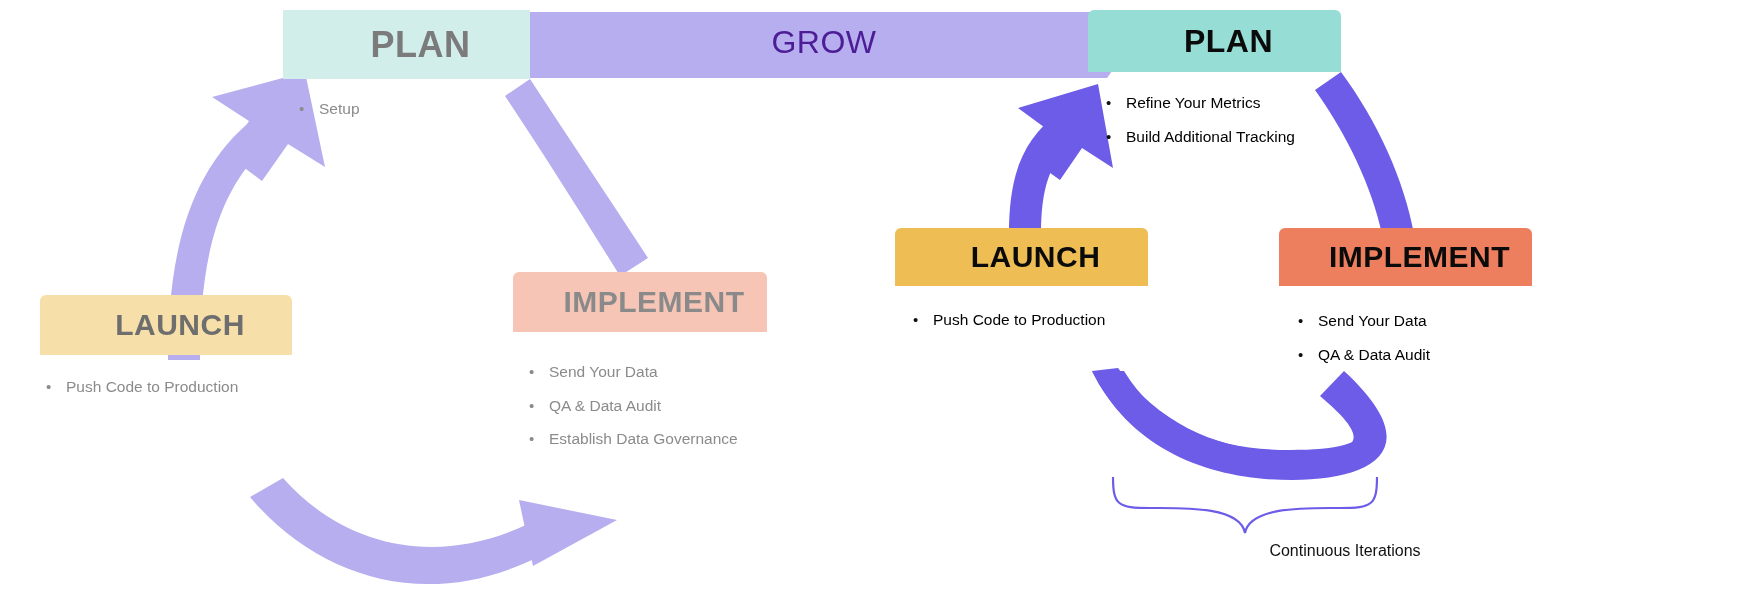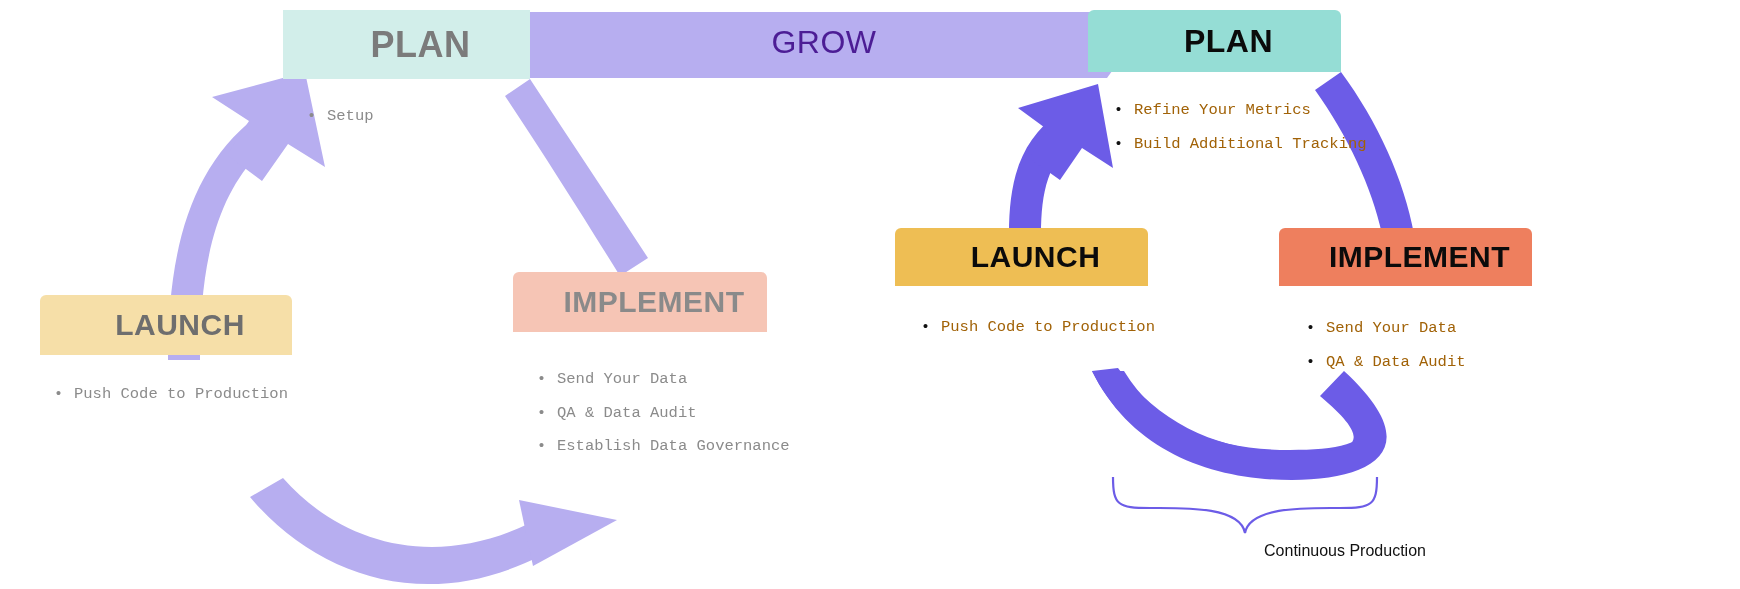--- a/index.html
+++ b/index.html
@@ -28,28 +28,28 @@
   .plan-right{left:1088px;top:10px;width:253px;height:62px;background:#95ddd5;border-radius:6px 6px 0 0;}
   .plan-right .title{font-size:32px;color:#0b0b0b;}
 
   .launch-right{left:895px;top:228px;width:253px;height:58px;background:#eebe54;border-radius:6px 6px 0 0;}
   .launch-right .title{font-size:30px;color:#0b0b0b;}
 
   .impl-right{left:1279px;top:228px;width:253px;height:58px;background:#ee7f5e;border-radius:6px 6px 0 0;}
   .impl-right .title{font-size:30px;color:#0b0b0b;}
 
   
-  ul.bullets{position:absolute;margin:12px;padding:0;list-style:none;font-family:Liberation Mono, monospace;}
+  ul.bullets{position:absolute;margin:4px;padding:0;list-style:none;}
   ul.bullets li{position:relative;padding-left:24px;white-space:nowrap;}
   ul.bullets li:before{
     content:"\2022";position:absolute;left:4px;top:0;
   }
   .faded li{color:#8b8b8b;font-size:15.5px;line-height:33.5px;}
   .faded li:before{color:#8b8b8b;font-size:15px;}
-  .solid li{color:#a16207;font-size:15.5px;line-height:33.5px;}
+  .solid li{color:#000000;font-size:15.5px;line-height:33.5px;}
   .solid li:before{color:#111111;font-size:15px;}
 
   .bl-plan-left{left:291px;top:88px;}
   .bl-launch-left{left:38px;top:366px;}
   .bl-impl-left{left:521px;top:351px;}
 
   .bl-plan-right{left:1098px;top:82px;}
   .bl-launch-right{left:905px;top:299px;}
   .bl-impl-right{left:1290px;top:300px;}
 
@@ -192,15 +192,15 @@
   </ul>
 
   <div class="box impl-right">
     <span class="title">IMPLEMENT</span>
   </div>
   <ul class="bullets solid bl-impl-right">
     <li>Send Your Data</li>
     <li>QA &amp; Data Audit</li>
   </ul>
 
-  <div class="iter-caption">Continuous Production</div>
+  <div class="iter-caption">Continuous Iterations</div>
 
 </div>
 
 </body></html>

